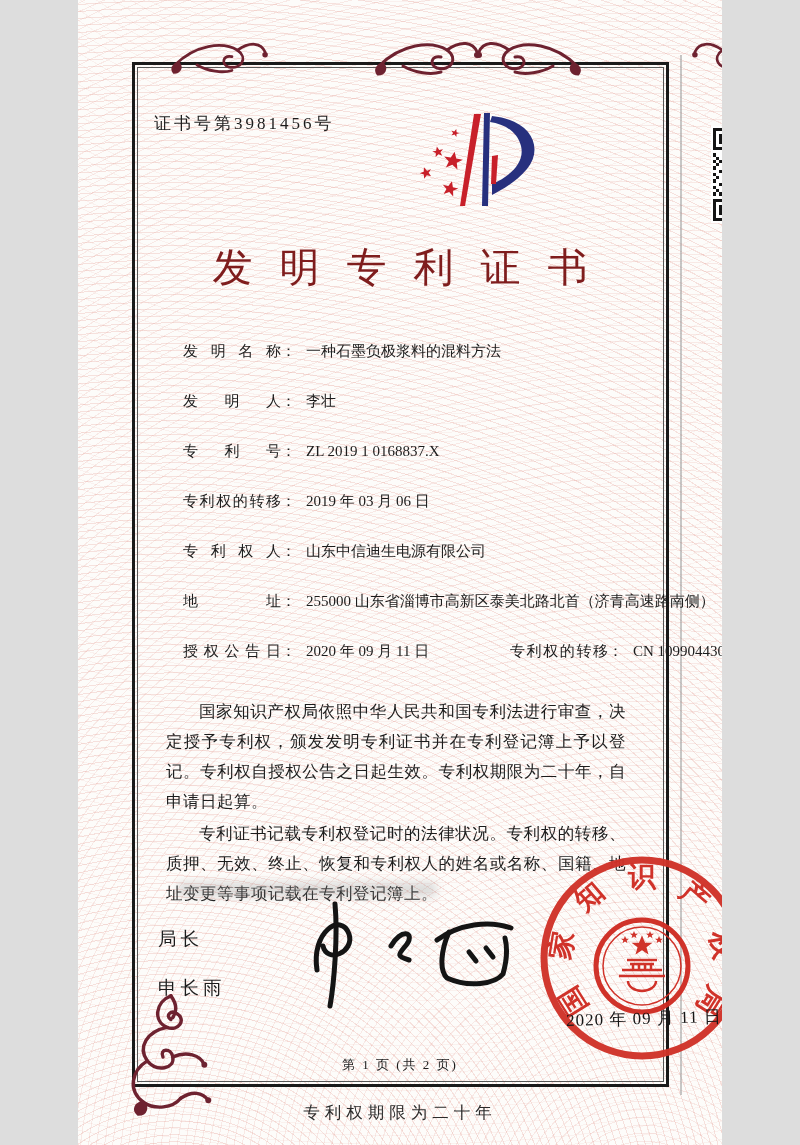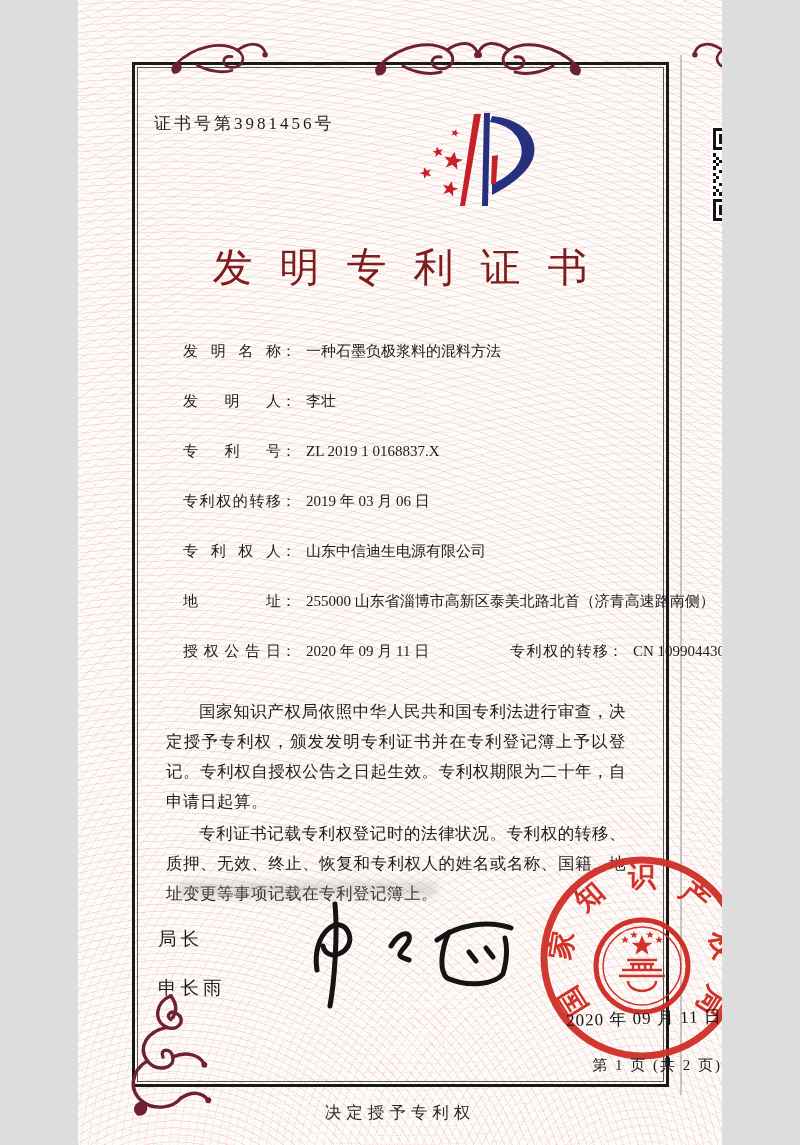--- a/index.html
+++ b/index.html
@@ -48,21 +48,21 @@
   .officer{position:absolute;left:80px;top:926px;font-size:18.5px;letter-spacing:4px;}
   .officer .name{margin-top:24px;}
   .signature{position:absolute;left:205px;top:896px;width:260px;height:118px;}
 
   .seal{position:absolute;left:456px;top:850px;width:216px;height:216px;opacity:.96;}
   .seal-date{
     position:absolute;left:478px;top:1007px;width:176px;text-align:center;
     font-size:17px;letter-spacing:1px;color:#161616;transform:rotate(-1.5deg);
   }
 
-  .page-num{position:absolute;left:0;right:0;top:1056px;text-align:right;font-size:15px;letter-spacing:2px;}
+  .page-num{position:absolute;left:0;right:0;top:1056px;text-align:center;font-size:13px;letter-spacing:2px;}
   .back-note{position:absolute;left:0;right:0;top:1102px;text-align:center;font-size:16.5px;letter-spacing:5px;color:#2a2a2a;}
 </style>
 </head>
 <body>
 
 <div class="page">
 
   <div class="watermark"></div>
 
   <svg width="0" height="0" style="position:absolute">
@@ -262,15 +262,15 @@
           <path d="M-9,-2 L-9,4 M-3,-2 L-3,4 M3,-2 L3,4 M9,-2 L9,4"></path>
           <path d="M-23,10 L23,10"></path>
           <path d="M-14,15 a14,10 0 0 0 28,0"></path>
         </g>
       </g>
     </svg>
   </div>
   <div class="seal-date">2020 年 09 月 11 日</div>
 
   <div class="page-num">第 1 页 (共 2 页)</div>
-  <div class="back-note">决定授予专利权</div>
+  <div class="back-note">专利权期限为二十年</div>
 
 </div>
 
 </body></html>

